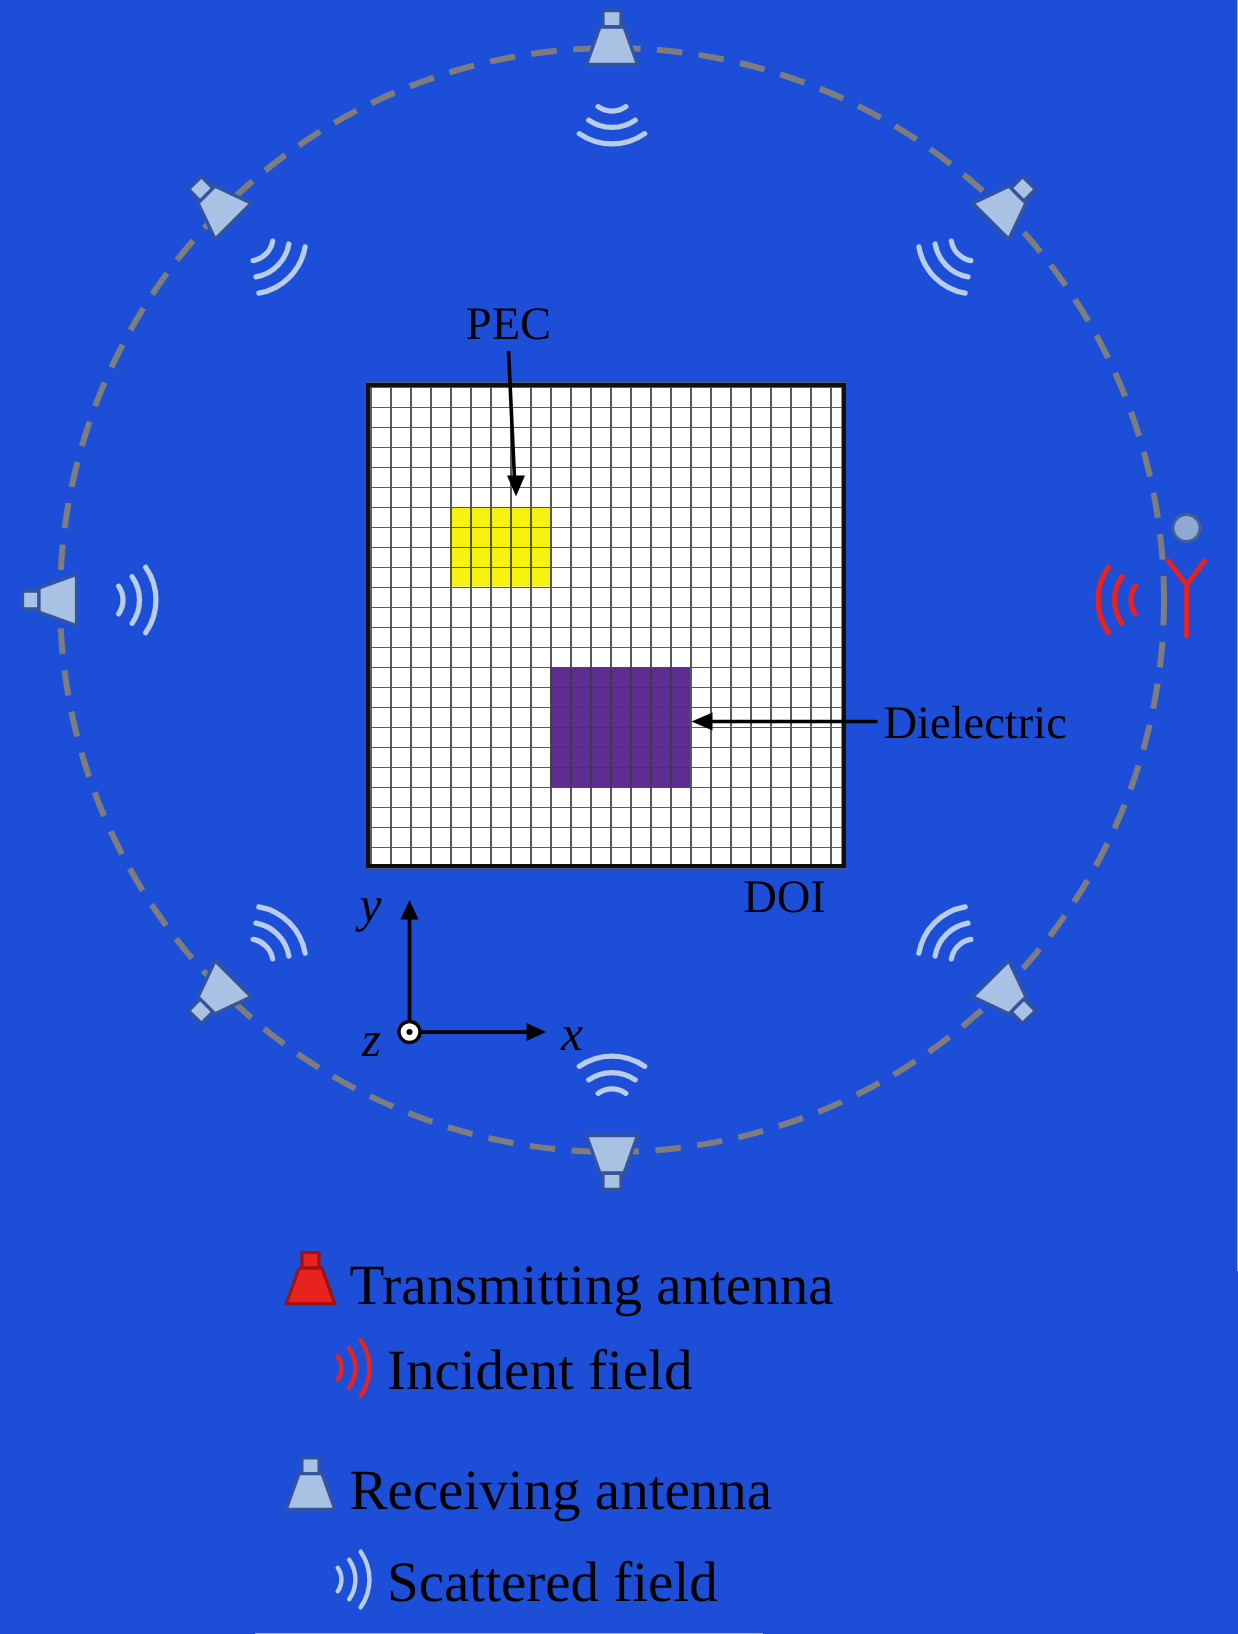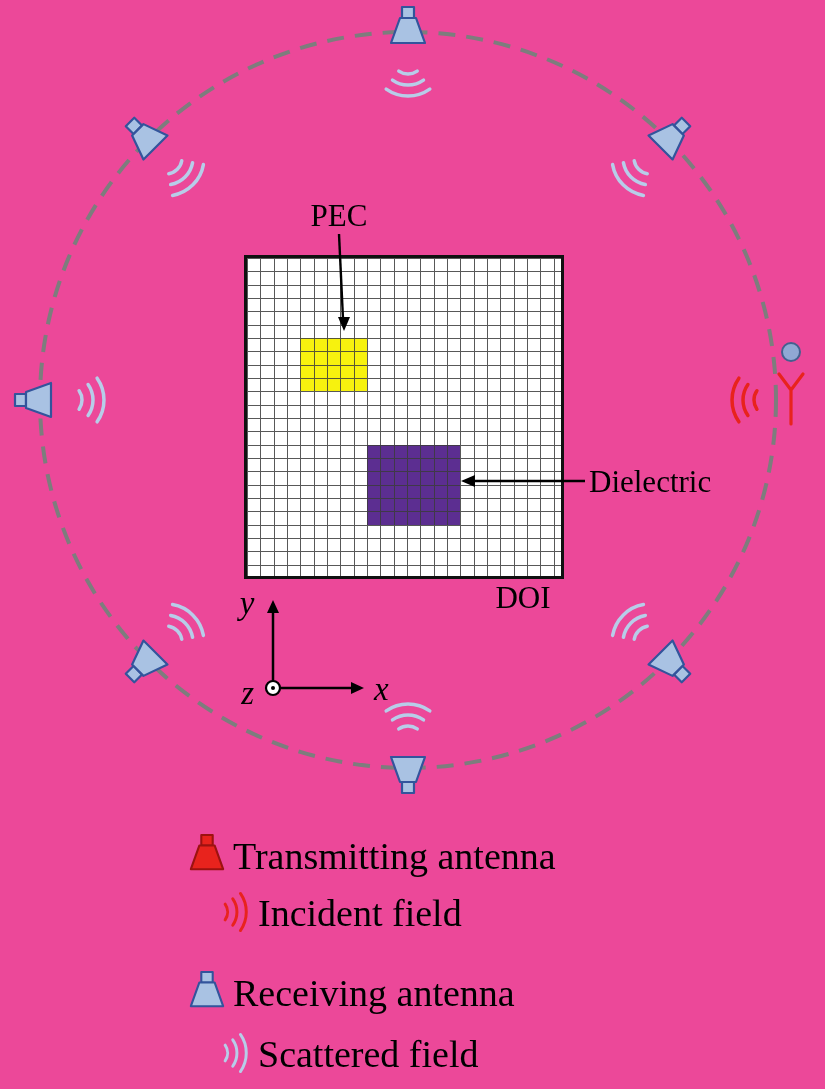--- a/index.html
+++ b/index.html
@@ -1,17 +1,17 @@
 <!DOCTYPE html>
 <html style="--pec-yellow: #f7f20e; --dielectric-purple: #5c2e91; --transmit-red: #e8231d; --transmit-dark: #9c1210; --antenna-fill: #a9c2e3; --antenna-stroke: #33549c; --scatter-wave: #b7cde9; --circle-dash: #7d7d7d; --grid-line: #3c3c3c; --ball-fill: #90a8d4; --ball-stroke: #44608f;"><head>
 <meta charset="utf-8">
 <style>
   html,body { margin:0; padding:0; background:#fff; }
   .canvas {
-    position:relative; width:825px; height:1089px; background:#ec4899;
+    position:relative; width:825px; height:1089px; background:#1d4ed8;
     font-family:"Liberation Serif", serif; overflow:hidden;
   }
   
   .doi {
     position:absolute; left:244px; top:255px; width:320px; height:324px;
     border:3px solid #101010; background:#ffffff; box-sizing:border-box;
   }
   .region { position:absolute; }
   .pec-region { left:53px; top:80px; width:67px; height:53px; background:var(--pec-yellow); }
   .dielectric-region { left:120px; top:187px; width:93px; height:80px; background:var(--dielectric-purple); }

